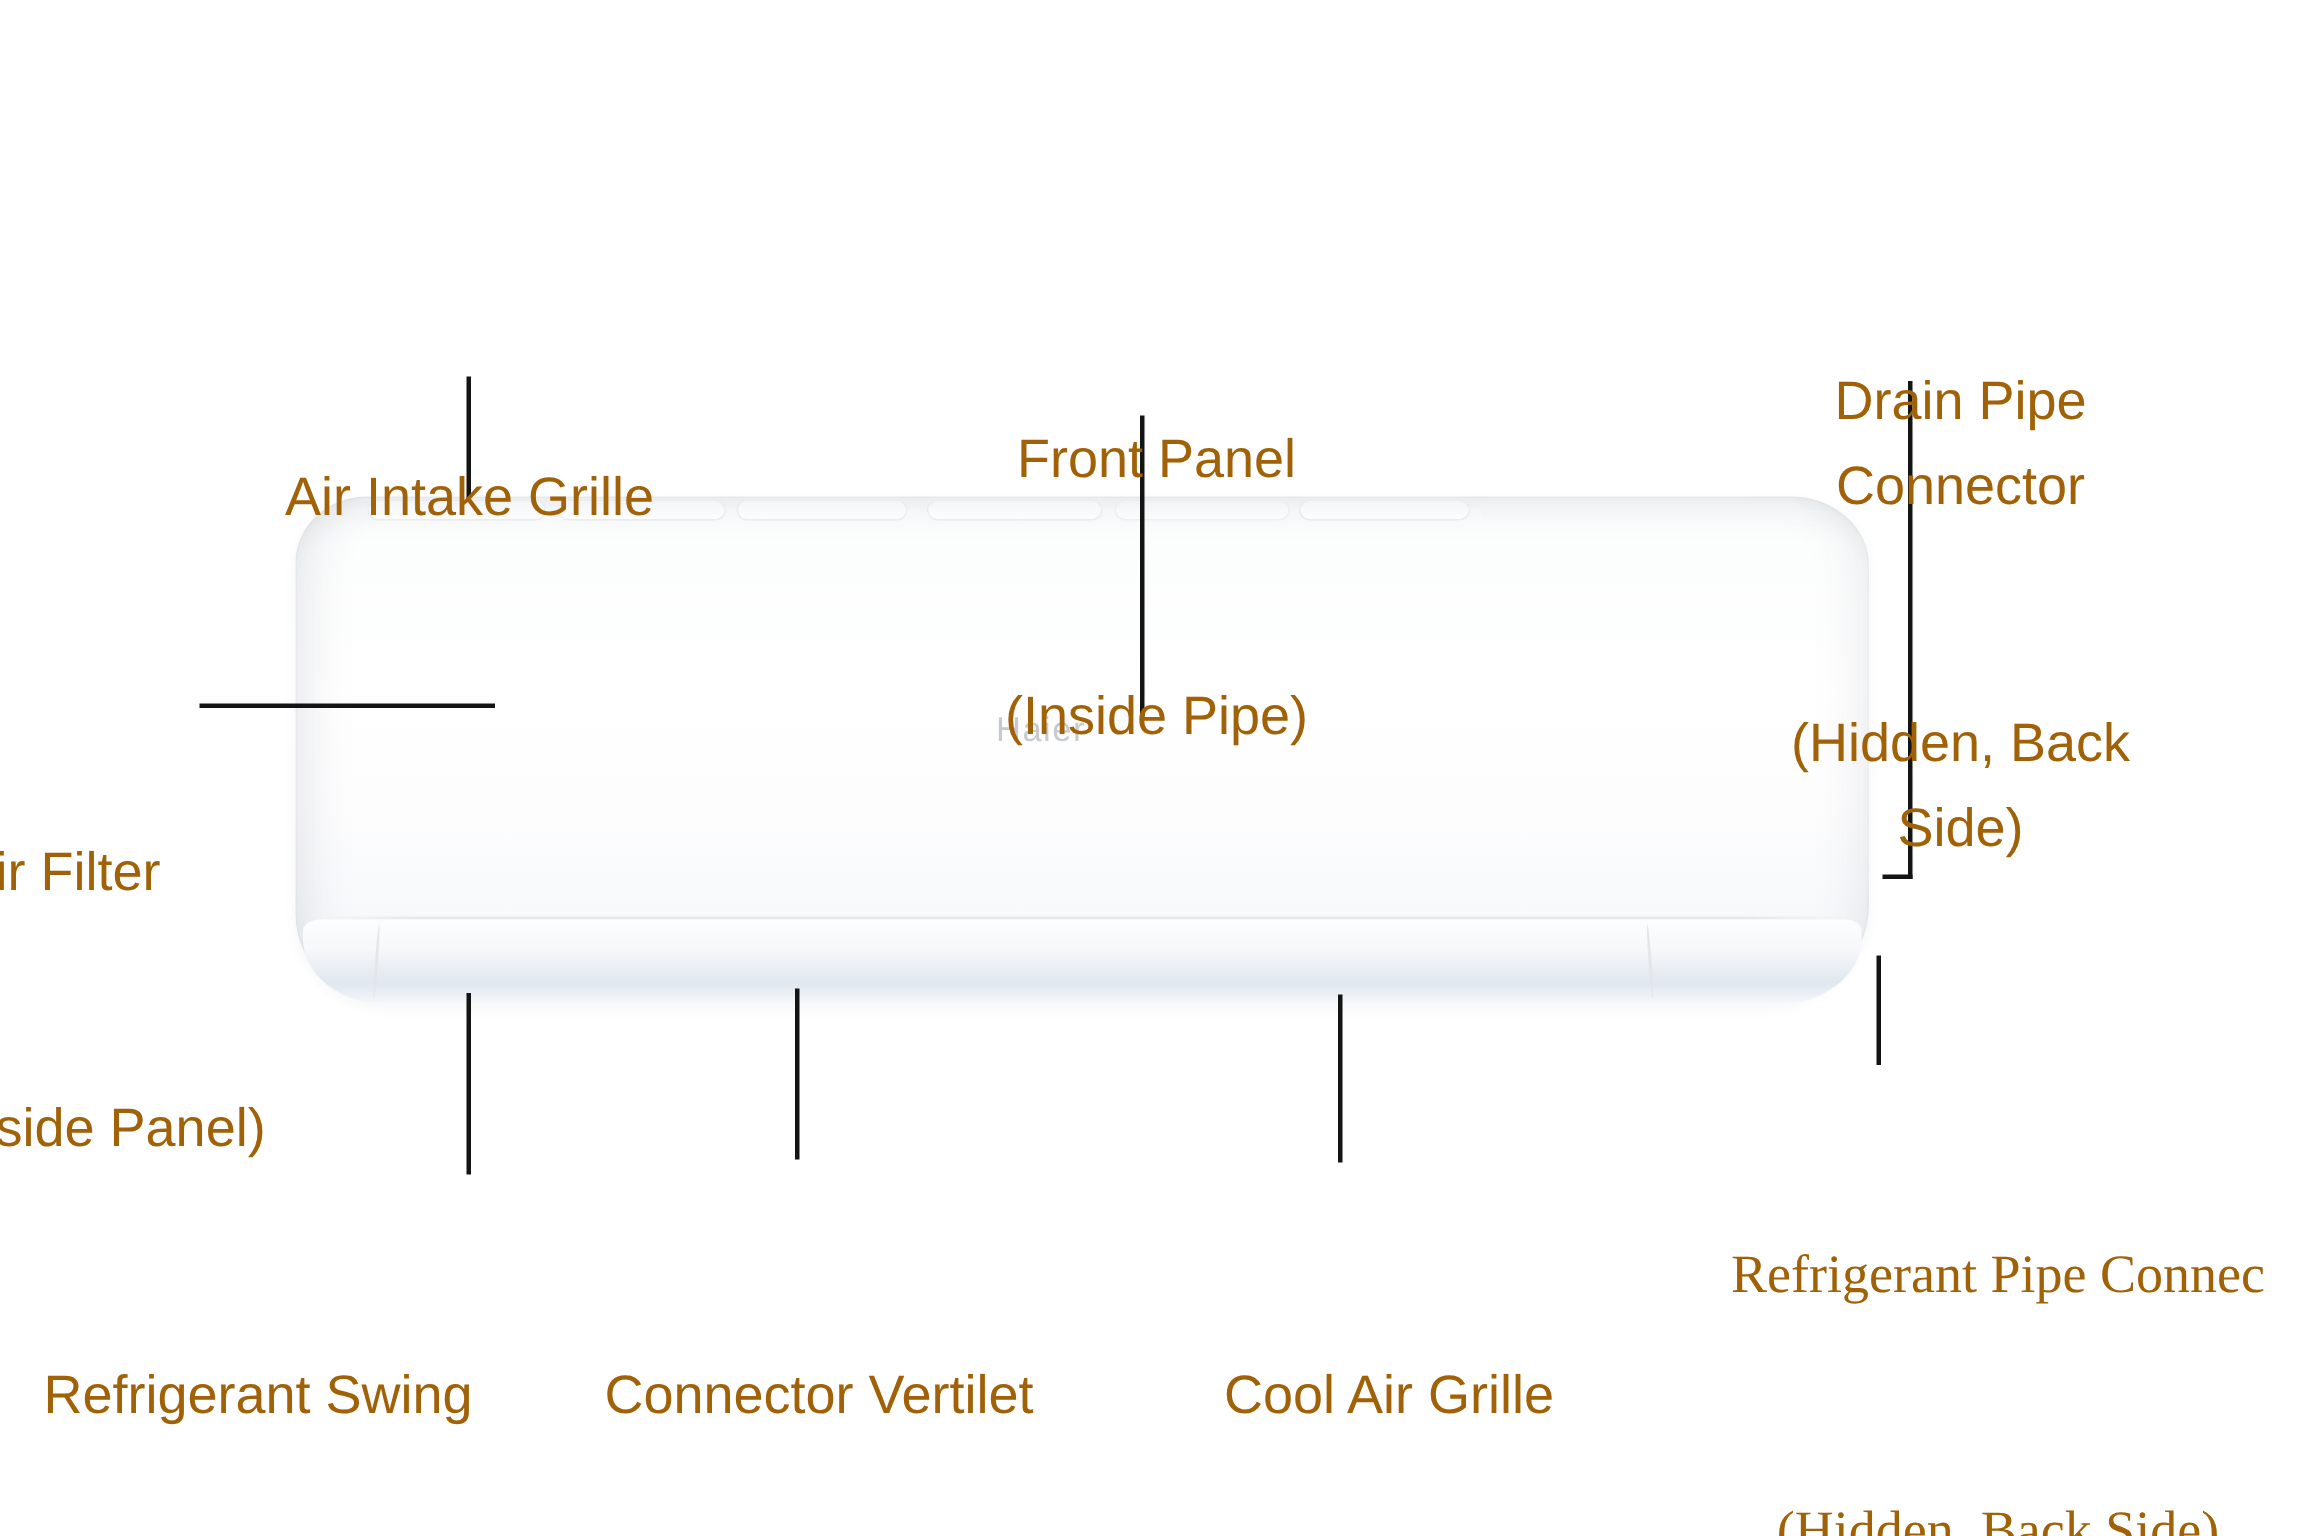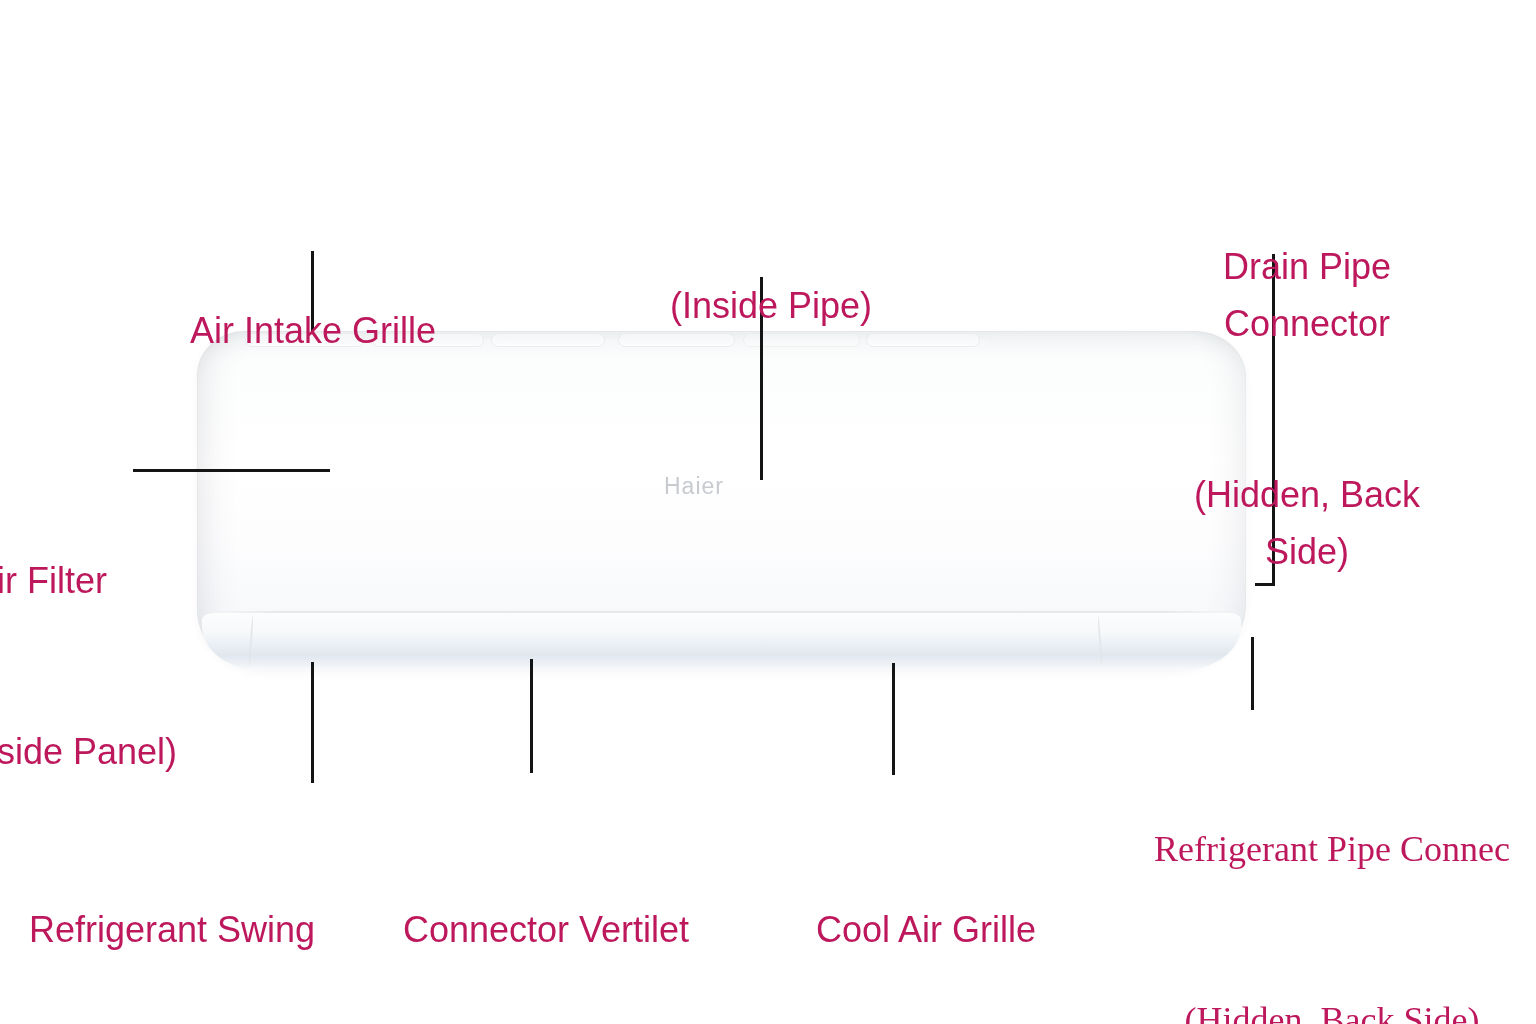--- a/index.html
+++ b/index.html
@@ -12,21 +12,21 @@
     position: relative;
     width: 1536px;
     height: 1024px;
     overflow: hidden;
     background: #ffffff;
   }
 
   
   .label {
     position: absolute;
-    color: #be185d;
+    color: #a16207;
     font-size: 36px;
     line-height: 57px;
     white-space: pre-wrap;
     text-align: center;
   }
   .label.centered { transform: translateX(-50%); }
   .label.nowrap .lbl-line { white-space: pre; font-family: Liberation Serif, serif; }
 
   #lbl-air-intake   { left: 313px;  top: 188px; }
   #lbl-front-panel  { left: 771px;  top: 163px; }
@@ -155,20 +155,21 @@
   <div class="leader" id="ld-h-swing"></div>
   <div class="leader" id="ld-v-swing"></div>
   <div class="leader" id="ld-cool-air"></div>
   <div class="leader" id="ld-refrigerant"></div>
 
   <div class="label centered" id="lbl-air-intake">
     <div class="lbl-line">Air Intake Grille</div>
   </div>
 
   <div class="label centered" id="lbl-front-panel">
+    <div class="lbl-line">Front Panel</div>
     <div class="lbl-line">(Inside Pipe)</div>
   </div>
 
   <div class="label centered" id="lbl-drain-pipe">
     <div class="lbl-line">Drain Pipe Connector</div>
     <div class="lbl-line">(Hidden, Back Side)</div>
   </div>
 
   <div class="label" id="lbl-air-filter">
     <div class="lbl-line">ir Filter</div>

